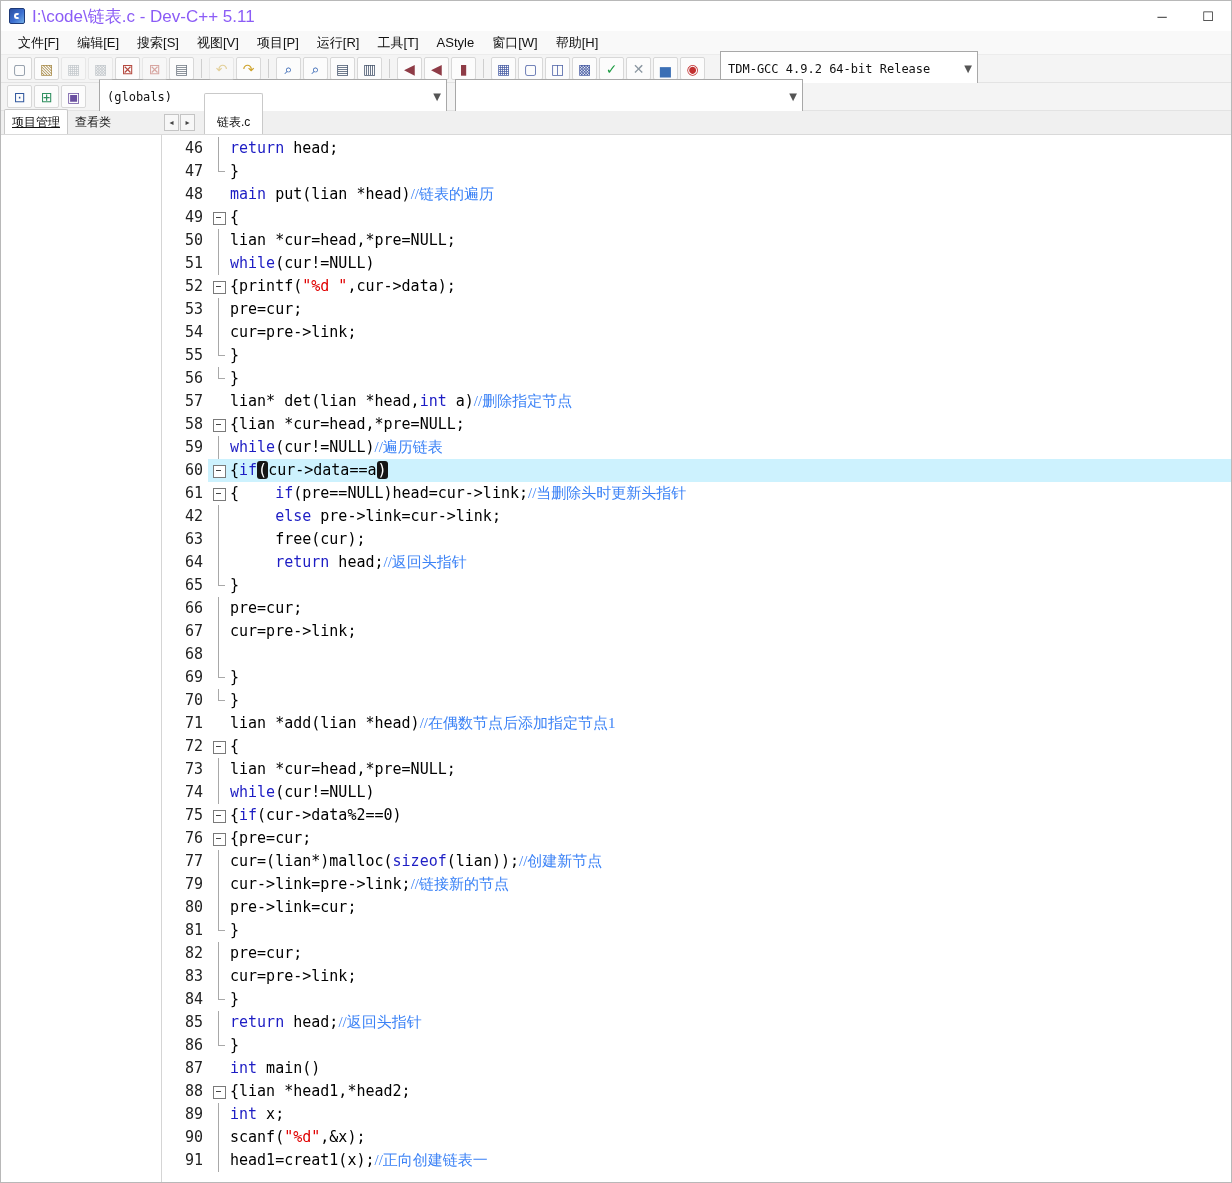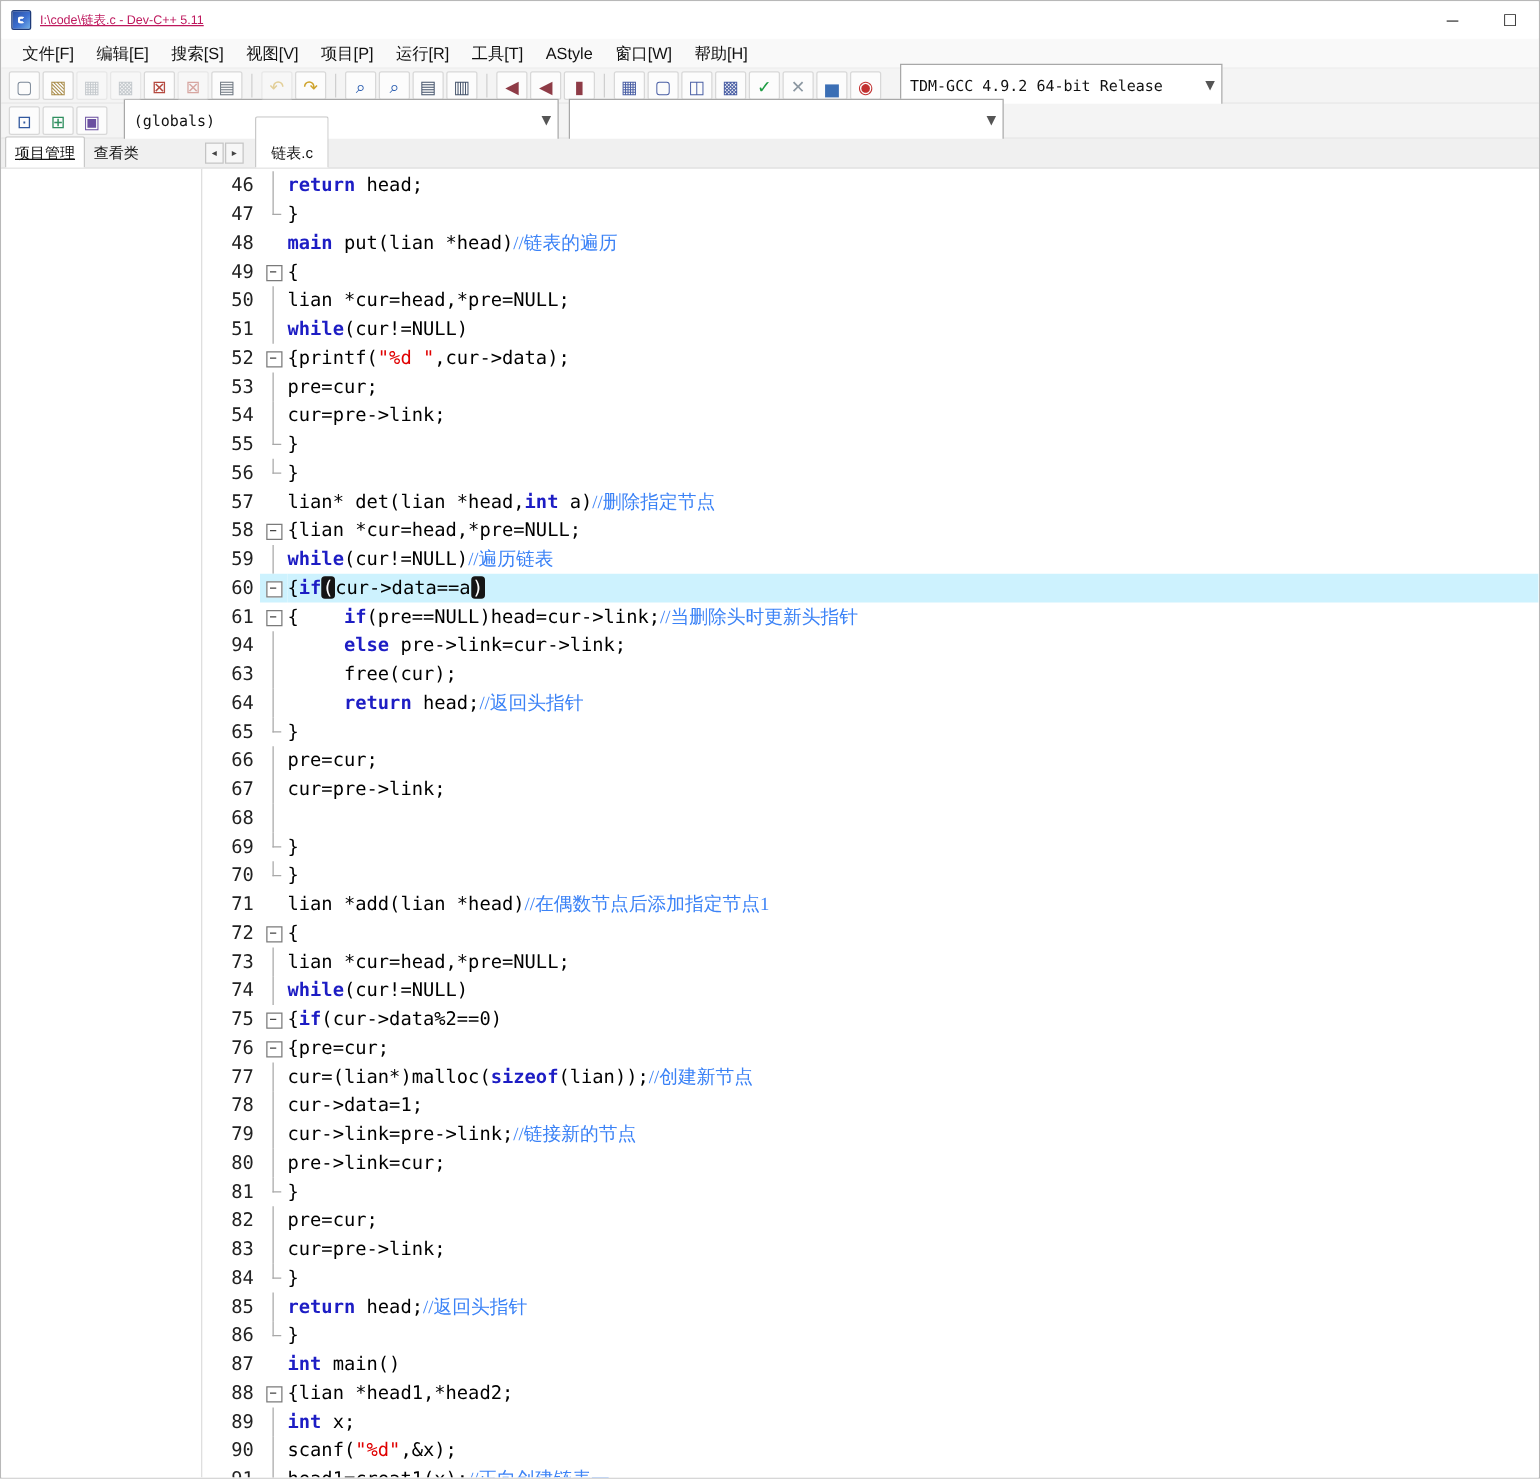--- a/index.html
+++ b/index.html
@@ -9,21 +9,21 @@
     font-family:"Liberation Sans", sans-serif;
     background:#fff; color:#000;
     -webkit-font-smoothing:antialiased;
   }
   .window { width:1232px; height:1183px; display:flex; flex-direction:column; border:1px solid #b8b8b8; }
 
   
   .titlebar { height:30px; flex:0 0 30px; display:flex; align-items:center; background:#ffffff; padding-left:8px; }
   .app-icon { width:16px; height:16px; margin-right:7px; background:linear-gradient(135deg,#2b4fa0 0%,#3c6fd0 55%,#74b0e8 100%); border:1px solid #1d3a78; border-radius:2px; position:relative; }
   .app-icon::after { content:""; position:absolute; inset:4px; border:2px solid #fff; border-right-color:transparent; border-radius:50%; }
-  .title-text { font-size:10px; color:#be185d;text-decoration:underline; }
+  .title-text { font-size:17px; color:#8b5cf6; }
   .win-controls { margin-left:auto; display:flex; height:100%; }
   .win-btn { width:46px; height:100%; display:flex; align-items:center; justify-content:center; font-size:13px; color:#222; }
 
   
   .menubar { height:24px; flex:0 0 24px; display:flex; align-items:center; background:#f9f9f9; border-bottom:1px solid #ececec; padding-left:8px; font-size:13px; }
   .menu-item { padding:3px 9px; color:#111; cursor:default; }
 
   
   .toolbar { flex:0 0 28px; height:28px; display:flex; align-items:center; background:#f4f4f4; border-bottom:1px solid #e3e3e3; padding:0 5px; }
   .tb-btn { width:25px; height:23px; flex:0 0 auto; display:flex; align-items:center; justify-content:center; border:1px solid #d8d8d8; background:#fcfcfc; border-radius:2px; margin:0 1px; font-size:14px; line-height:1; cursor:default; }
@@ -59,21 +59,21 @@
 
   
   .foldcol.f-line::before { content:""; position:absolute; left:10px; top:0; bottom:0; width:1px; background:#a8a8a8; }
   .foldcol.f-start::before { content:""; position:absolute; left:5px; top:6px; width:11px; height:11px; border:1px solid #7a7a7a; background:#fff; }
   .foldcol.f-start::after { content:""; position:absolute; left:8px; top:11px; width:5px; height:1px; background:#444; }
   .foldcol.f-end::before { content:""; position:absolute; left:10px; top:0; height:12px; width:1px; background:#a8a8a8; }
   .foldcol.f-end::after { content:""; position:absolute; left:10px; top:11px; width:7px; height:1px; background:#a8a8a8; }
 
   
   .sg-p { color:#000000; }
-  .sg-k { color:#1d1dc4; font-weight:bold; }
+  .sg-k { color:#1d1dc4; font-weight:normal; }
   .sg-c { color:#3b82f6;font-family:Liberation Serif, serif; }
   .sg-s { color:#e00000; }
   .sg-b { background:#151515; color:#ffffff; border-radius:3px; padding:0 1px; }
 </style>
 </head>
 <body>
 
 <div class="window">
 
   <div class="titlebar">
@@ -229,37 +229,36 @@
         <div class="row"><span class="gutter">52</span><span class="foldcol f-start"></span><span class="codeline"><span class="sg-p">{printf(</span><span class="sg-s">"%d "</span><span class="sg-p">,cur-&gt;data);</span></span></div>
         <div class="row"><span class="gutter">53</span><span class="foldcol f-line"></span><span class="codeline"><span class="sg-p">pre=cur;</span></span></div>
         <div class="row"><span class="gutter">54</span><span class="foldcol f-line"></span><span class="codeline"><span class="sg-p">cur=pre-&gt;link;</span></span></div>
         <div class="row"><span class="gutter">55</span><span class="foldcol f-end"></span><span class="codeline"><span class="sg-p">}</span></span></div>
         <div class="row"><span class="gutter">56</span><span class="foldcol f-end"></span><span class="codeline"><span class="sg-p">}</span></span></div>
         <div class="row"><span class="gutter">57</span><span class="foldcol"></span><span class="codeline"><span class="sg-p">lian* det(lian *head,</span><span class="sg-k">int</span><span class="sg-p"> a)</span><span class="sg-c">//删除指定节点</span></span></div>
         <div class="row"><span class="gutter">58</span><span class="foldcol f-start"></span><span class="codeline"><span class="sg-p">{lian *cur=head,*pre=NULL;</span></span></div>
         <div class="row"><span class="gutter">59</span><span class="foldcol f-line"></span><span class="codeline"><span class="sg-k">while</span><span class="sg-p">(cur!=NULL)</span><span class="sg-c">//遍历链表</span></span></div>
         <div class="row hl"><span class="gutter">60</span><span class="foldcol f-start"></span><span class="codeline"><span class="sg-p">{</span><span class="sg-k">if</span><span class="sg-b">(</span><span class="sg-p">cur-&gt;data==a</span><span class="sg-b">)</span></span></div>
         <div class="row"><span class="gutter">61</span><span class="foldcol f-start"></span><span class="codeline"><span class="sg-p">{    </span><span class="sg-k">if</span><span class="sg-p">(pre==NULL)head=cur-&gt;link;</span><span class="sg-c">//当删除头时更新头指针</span></span></div>
-        <div class="row"><span class="gutter">94</span><span class="foldcol f-line"></span><span class="codeline"><span class="sg-p">     </span><span class="sg-k">else</span><span class="sg-p"> pre-&gt;link=cur-&gt;link;</span></span></div>
+        <div class="row"><span class="gutter">42</span><span class="foldcol f-line"></span><span class="codeline"><span class="sg-p">     </span><span class="sg-k">else</span><span class="sg-p"> pre-&gt;link=cur-&gt;link;</span></span></div>
         <div class="row"><span class="gutter">63</span><span class="foldcol f-line"></span><span class="codeline"><span class="sg-p">     free(cur);</span></span></div>
         <div class="row"><span class="gutter">64</span><span class="foldcol f-line"></span><span class="codeline"><span class="sg-p">     </span><span class="sg-k">return</span><span class="sg-p"> head;</span><span class="sg-c">//返回头指针</span></span></div>
         <div class="row"><span class="gutter">65</span><span class="foldcol f-end"></span><span class="codeline"><span class="sg-p">}</span></span></div>
         <div class="row"><span class="gutter">66</span><span class="foldcol f-line"></span><span class="codeline"><span class="sg-p">pre=cur;</span></span></div>
         <div class="row"><span class="gutter">67</span><span class="foldcol f-line"></span><span class="codeline"><span class="sg-p">cur=pre-&gt;link;</span></span></div>
         <div class="row"><span class="gutter">68</span><span class="foldcol f-line"></span><span class="codeline"></span></div>
         <div class="row"><span class="gutter">69</span><span class="foldcol f-end"></span><span class="codeline"><span class="sg-p">}</span></span></div>
         <div class="row"><span class="gutter">70</span><span class="foldcol f-end"></span><span class="codeline"><span class="sg-p">}</span></span></div>
         <div class="row"><span class="gutter">71</span><span class="foldcol"></span><span class="codeline"><span class="sg-p">lian *add(lian *head)</span><span class="sg-c">//在偶数节点后添加指定节点1</span></span></div>
         <div class="row"><span class="gutter">72</span><span class="foldcol f-start"></span><span class="codeline"><span class="sg-p">{</span></span></div>
         <div class="row"><span class="gutter">73</span><span class="foldcol f-line"></span><span class="codeline"><span class="sg-p">lian *cur=head,*pre=NULL;</span></span></div>
         <div class="row"><span class="gutter">74</span><span class="foldcol f-line"></span><span class="codeline"><span class="sg-k">while</span><span class="sg-p">(cur!=NULL)</span></span></div>
         <div class="row"><span class="gutter">75</span><span class="foldcol f-start"></span><span class="codeline"><span class="sg-p">{</span><span class="sg-k">if</span><span class="sg-p">(cur-&gt;data%2==0)</span></span></div>
         <div class="row"><span class="gutter">76</span><span class="foldcol f-start"></span><span class="codeline"><span class="sg-p">{pre=cur;</span></span></div>
         <div class="row"><span class="gutter">77</span><span class="foldcol f-line"></span><span class="codeline"><span class="sg-p">cur=(lian*)malloc(</span><span class="sg-k">sizeof</span><span class="sg-p">(lian));</span><span class="sg-c">//创建新节点</span></span></div>
-        <div class="row"><span class="gutter">78</span><span class="foldcol f-line"></span><span class="codeline"><span class="sg-p">cur-&gt;data=1;</span></span></div>
         <div class="row"><span class="gutter">79</span><span class="foldcol f-line"></span><span class="codeline"><span class="sg-p">cur-&gt;link=pre-&gt;link;</span><span class="sg-c">//链接新的节点</span></span></div>
         <div class="row"><span class="gutter">80</span><span class="foldcol f-line"></span><span class="codeline"><span class="sg-p">pre-&gt;link=cur;</span></span></div>
         <div class="row"><span class="gutter">81</span><span class="foldcol f-end"></span><span class="codeline"><span class="sg-p">}</span></span></div>
         <div class="row"><span class="gutter">82</span><span class="foldcol f-line"></span><span class="codeline"><span class="sg-p">pre=cur;</span></span></div>
         <div class="row"><span class="gutter">83</span><span class="foldcol f-line"></span><span class="codeline"><span class="sg-p">cur=pre-&gt;link;</span></span></div>
         <div class="row"><span class="gutter">84</span><span class="foldcol f-end"></span><span class="codeline"><span class="sg-p">}</span></span></div>
         <div class="row"><span class="gutter">85</span><span class="foldcol f-line"></span><span class="codeline"><span class="sg-k">return</span><span class="sg-p"> head;</span><span class="sg-c">//返回头指针</span></span></div>
         <div class="row"><span class="gutter">86</span><span class="foldcol f-end"></span><span class="codeline"><span class="sg-p">}</span></span></div>
         <div class="row"><span class="gutter">87</span><span class="foldcol"></span><span class="codeline"><span class="sg-k">int</span><span class="sg-p"> main()</span></span></div>
         <div class="row"><span class="gutter">88</span><span class="foldcol f-start"></span><span class="codeline"><span class="sg-p">{lian *head1,*head2;</span></span></div>

